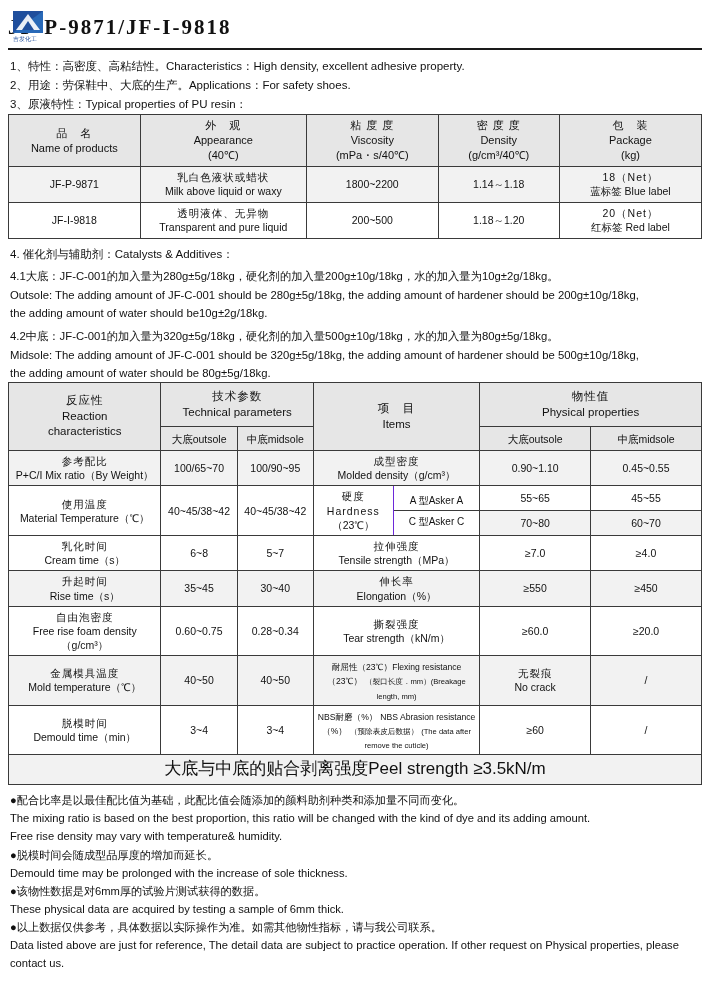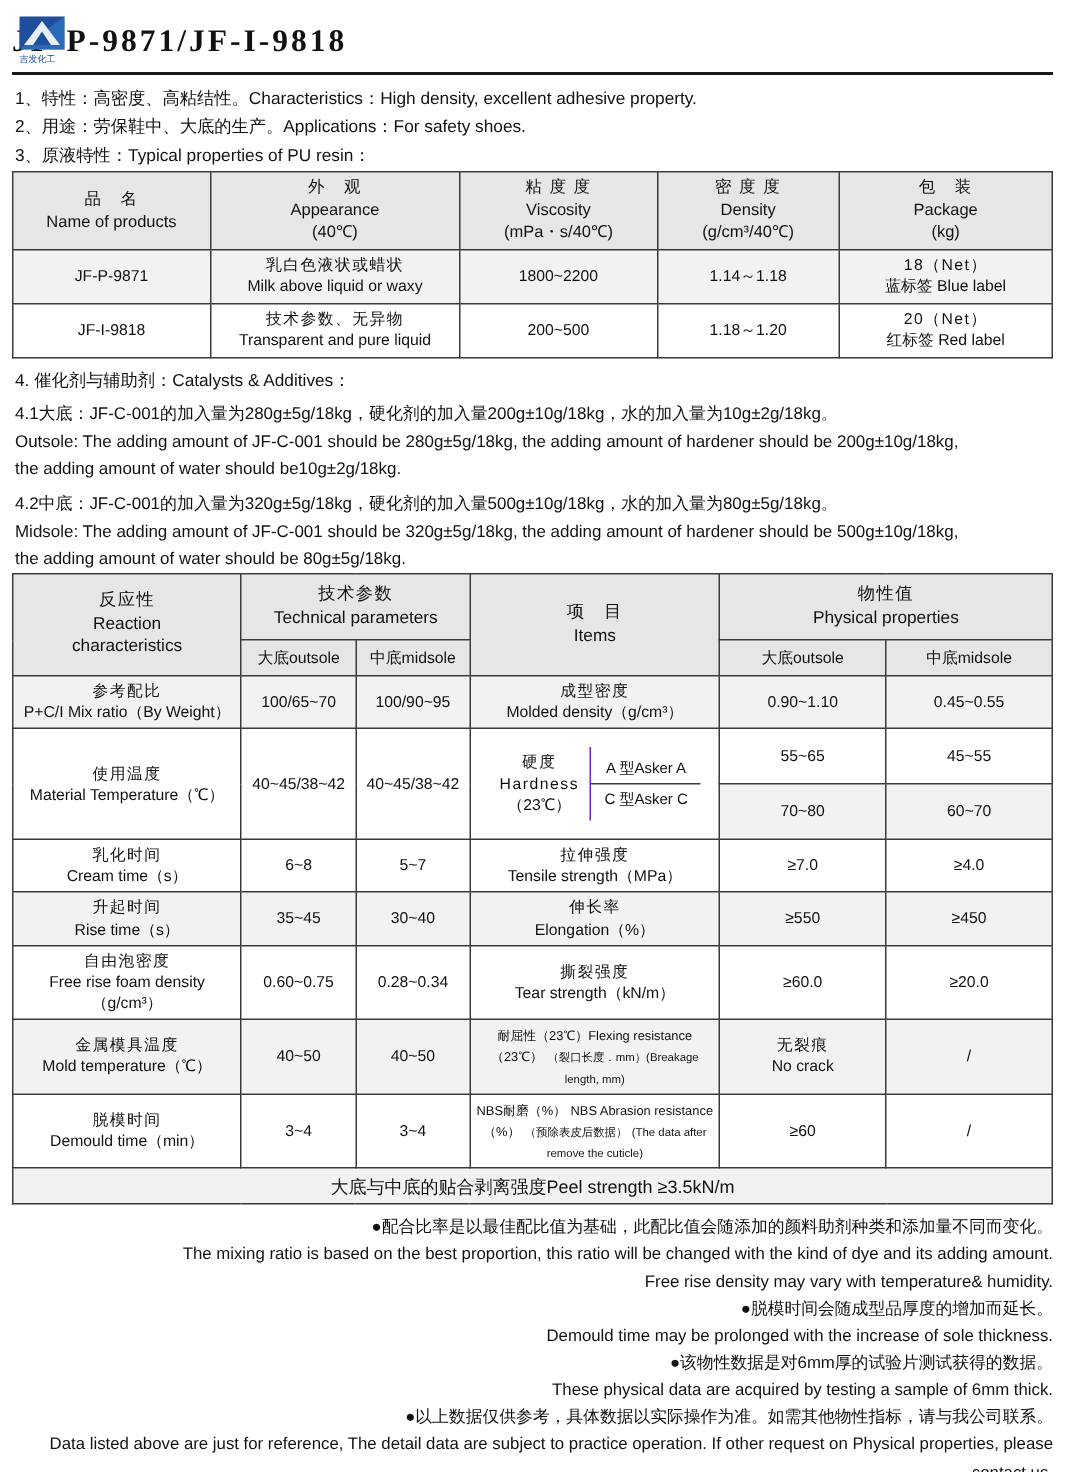--- a/index.html
+++ b/index.html
@@ -91,33 +91,32 @@
   .t2 .hdr-main { height: 44px; font-size: 11.5px; }
   .t2 .hdr-sub { height: 24px; font-size: 10.5px; }
   .t2 tbody td { height: 34px; }
   .t2 tbody tr:nth-child(odd) td { background: #f2f2f2; }
   .t2 tbody tr:nth-child(even) td { background: #ffffff; }
   .t2 .hard-row td { height: 21px; }
   .t2 .small { font-size: 8.6px; line-height: 1.25; }
   .t2 .xsmall { font-size: 7.6px; line-height: 1.2; text-align: right; }
   .t2 .peel td {
     height: 24px;
-    font-size: 12px;
+    font-size: 17px;
     background: #f2f2f2 !important;
   }
   
   .notes {
     margin-top: 6px;
     margin-left: 2px;
   }
   .notes p {
     margin: 0;
     font-size: 11.2px;
     line-height: 1.62;
-    text-align: right;
   }
 </style>
 </head>
 <body>
 
 <div class="page">
 
   <div class="header">
     <div class="logo">
       <svg width="46" height="34" viewBox="0 0 46 34">
@@ -181,21 +180,21 @@
         <td>1800~2200</td>
         <td>1.14～1.18</td>
         <td>
           <span class="cn">18（Net）</span>
           <span class="en">蓝标签 Blue label</span>
         </td>
       </tr>
       <tr>
         <td>JF-I-9818</td>
         <td>
-          <span class="cn">技术参数、无异物</span>
+          <span class="cn">透明液体、无异物</span>
           <span class="en">Transparent and pure liquid</span>
         </td>
         <td>200~500</td>
         <td>1.18～1.20</td>
         <td>
           <span class="cn">20（Net）</span>
           <span class="en">红标签 Red label</span>
         </td>
       </tr>
     </tbody>
@@ -263,21 +262,21 @@
         <td>0.45~0.55</td>
       </tr>
 
       <tr class="hard-row">
         <td rowspan="2">
           <span class="cn">使用温度</span>
           <span class="en">Material Temperature（℃）</span>
         </td>
         <td rowspan="2">40~45/38~42</td>
         <td rowspan="2">40~45/38~42</td>
-        <td rowspan="2" style="padding:12px">
+        <td rowspan="2" style="padding:0">
           <table style="width:100%;border:none;table-layout:fixed">
             <tbody>
                 <tr>
               <td style="border:none;width:48%">
                 <span class="cn">硬度Hardness</span>
                 <span class="en">（23℃）</span>
               </td>
               <td style="border:none;border-left:1px solid #6d28d9;padding:0">
                 <div style="border-bottom:1px solid #3a3a3a;height:21px;line-height:21px;font-size:10px">A  型Asker A</div>
                 <div style="height:21px;line-height:21px;font-size:10px">C  型Asker C</div>

